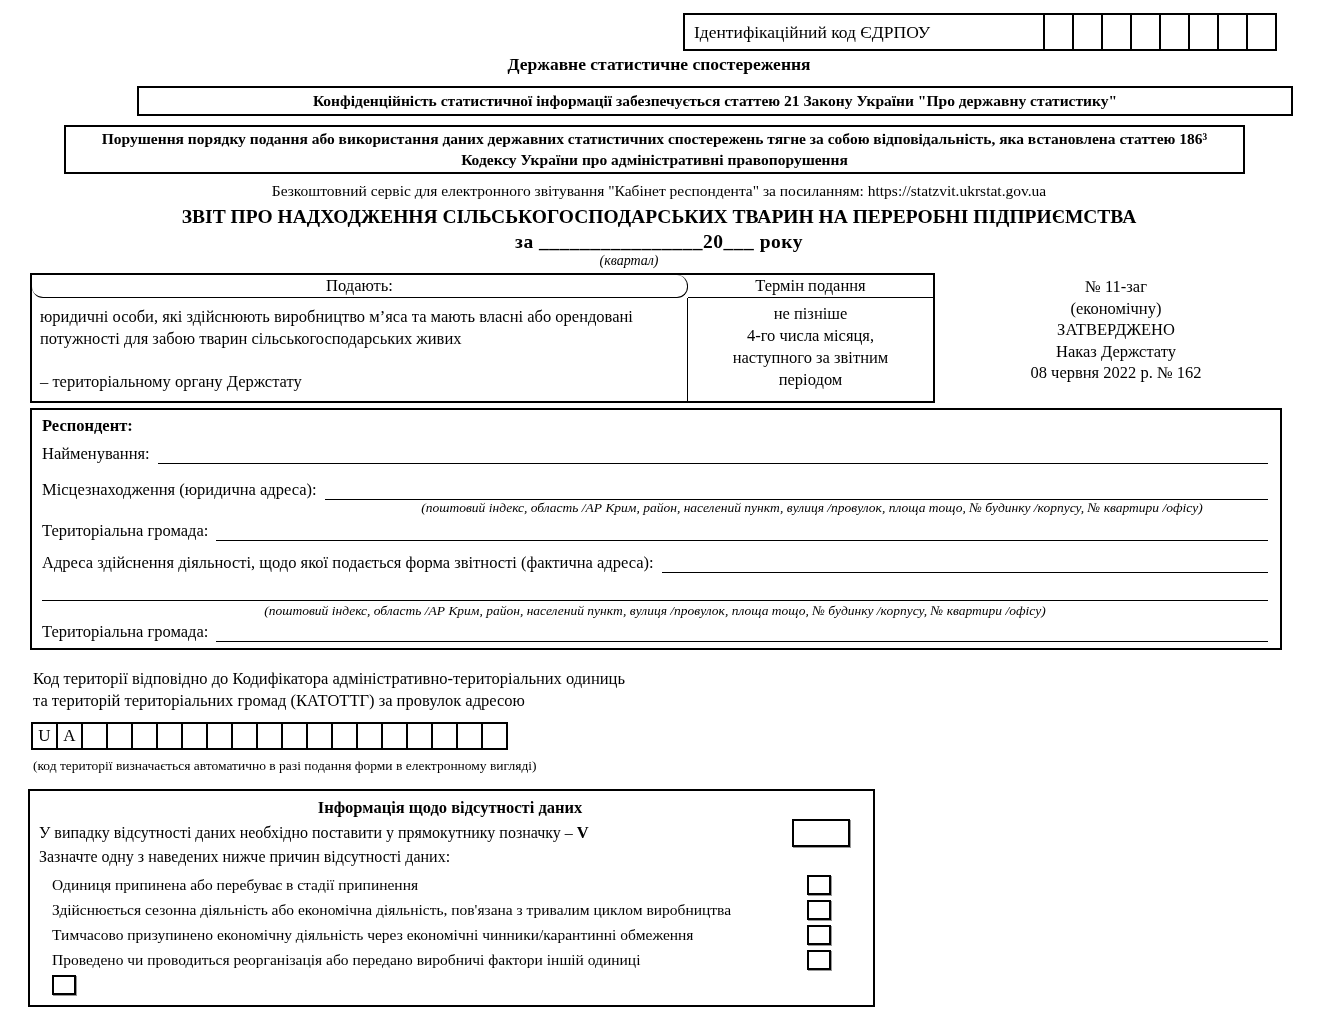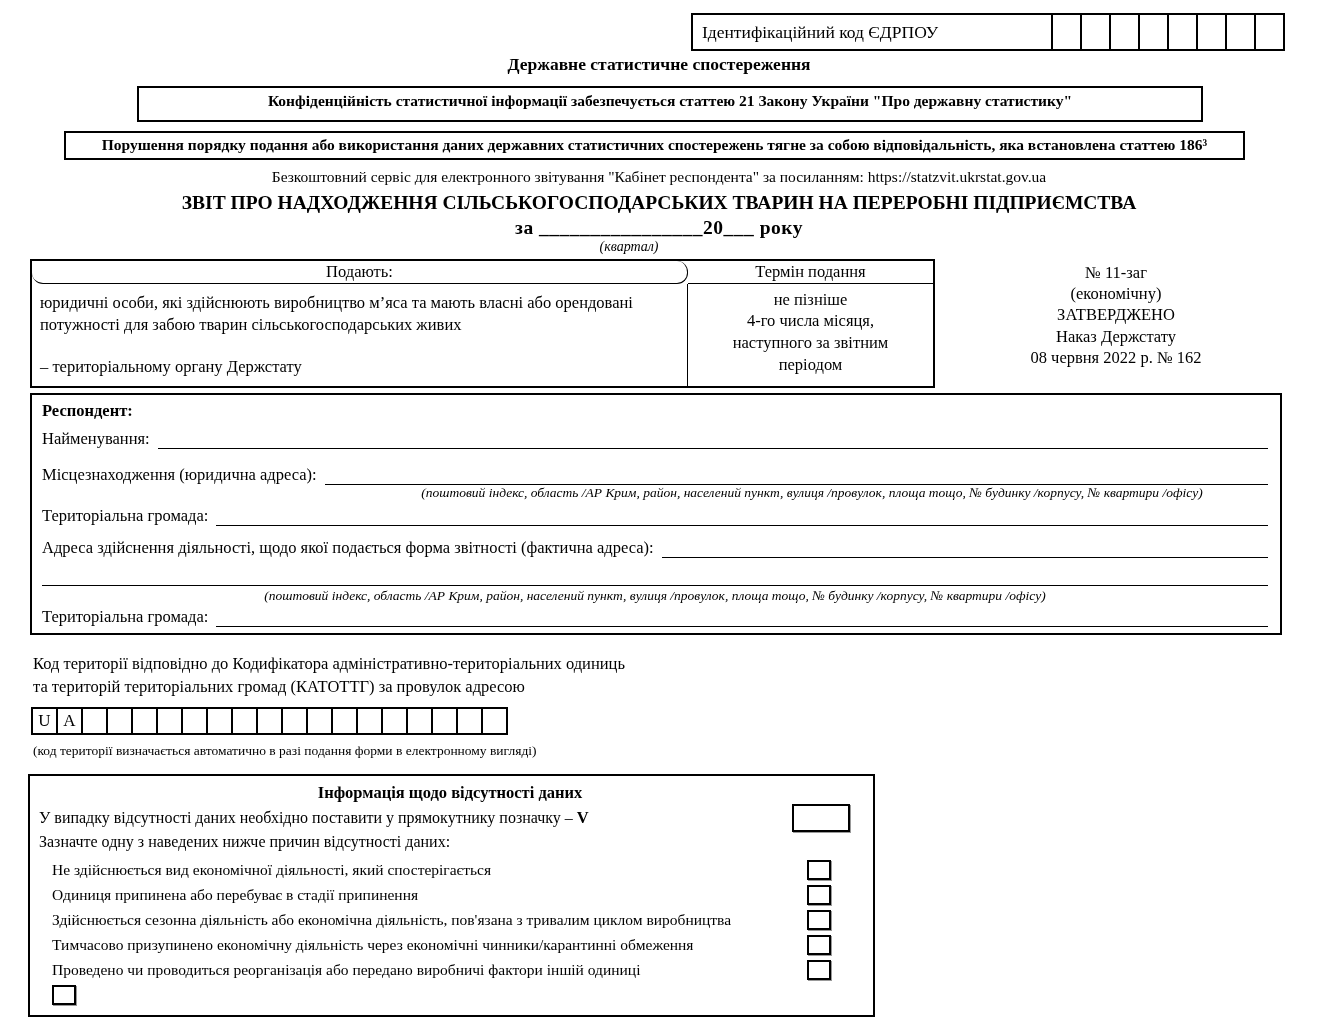--- a/index.html
+++ b/index.html
@@ -2,33 +2,33 @@
 <html><head>
 <meta charset="utf-8">
 <style>
   * { margin:0; padding:0; box-sizing:border-box; }
   html,body { background:#fff; }
   body {
     width:1318px; height:1027px; position:relative; overflow:hidden;
     color:#000; font-family:"Liberation Serif", serif; font-size:16px;
   }
   
-  .edrpou { position:absolute; left:683px; top:13px; display:flex;margin-left:8px; }
+  .edrpou { position:absolute; left:683px; top:13px; display:flex; }
   .edrpou-label {
     width:362px; height:38px; border:2px solid #000; font-size:17.5px;
     display:flex; align-items:center; padding-left:9px; background:#fff;
   }
   .edrpou-cells { display:flex; }
   .edrpou-cell { width:31px; height:38px; border:2px solid #000; margin-left:-2px; }
 
   
   .observation { margin-top:54px; text-align:center; font-weight:bold; font-size:17.5px; }
   .conf-box {
-    margin:11px 0 0 137px; width:1066px; border:2px solid #000;
-    font-weight:bold; text-align:center; font-size:15.5px; padding:4px 8px 10px 8px;
+    margin:11px 0 0 137px; width:1156px; border:2px solid #000;
+    font-weight:bold; text-align:center; font-size:15.5px; padding:4px 8px 4px 8px;
   }
   .violation-box {
     margin:9px 0 0 64px; width:1181px; border:2px solid #000;
     font-weight:bold; text-align:center; font-size:15.5px; line-height:1.33; padding:2px 10px;
   }
   .free-service { margin-top:8px; text-align:center; font-size:15.5px; }
   .title-main { margin-top:6px; text-align:center; font-weight:bold; font-size:19.5px; }
   .title-period { margin-top:3px; text-align:center; font-weight:bold; font-size:19.5px; letter-spacing:0.5px; }
   .title-note { text-align:center; font-style:italic; font-size:14px; transform:translateX(-30px); }
 
@@ -93,20 +93,21 @@
     <div class="edrpou-cell"></div>
     <div class="edrpou-cell"></div>
     <div class="edrpou-cell"></div>
   </div>
 </div>
 
 <div class="observation">Державне статистичне спостереження</div>
 <div class="conf-box">Конфіденційність статистичної інформації забезпечується статтею 21 Закону України "Про державну статистику"</div>
 <div class="violation-box">
   <div>Порушення порядку подання або використання даних державних статистичних спостережень тягне за собою відповідальність, яка встановлена статтею 186³</div>
+  <div>Кодексу України про адміністративні правопорушення</div>
 </div>
 <div class="free-service">Безкоштовний сервіс для електронного звітування "Кабінет респондента" за посиланням: https://statzvit.ukrstat.gov.ua</div>
 
 <div class="title-main">ЗВІТ ПРО НАДХОДЖЕННЯ СІЛЬСЬКОГОСПОДАРСЬКИХ ТВАРИН НА ПЕРЕРОБНІ ПІДПРИЄМСТВА</div>
 <div class="title-period">за ________________20___ року</div>
 <div class="title-note">(квартал)</div>
 
 <div class="submit-row">
   <div class="submit-table">
     <div class="st-h1">Подають:</div>
@@ -185,24 +186,20 @@
 
 <div class="nodata-box">
   <div class="nd-title">Інформація щодо відсутності даних</div>
   <div class="nd-instr">
     <span>У випадку відсутності даних необхідно поставити у прямокутнику позначку – </span><b>V</b>
   </div>
   <div class="nd-bigbox"></div>
   <div class="nd-choose">Зазначте одну з наведених нижче причин відсутності даних:</div>
   <div class="nd-reasons">
     <div class="nd-row">
-      <span class="nd-text">Не здійснюється вид економічної діяльності, який спостерігається</span>
-      <span class="nd-cb"></span>
-    </div>
-    <div class="nd-row">
       <span class="nd-text">Одиниця припинена або перебуває в стадії припинення</span>
       <span class="nd-cb"></span>
     </div>
     <div class="nd-row">
       <span class="nd-text">Здійснюється сезонна діяльність або економічна діяльність, пов'язана з тривалим циклом виробництва</span>
       <span class="nd-cb"></span>
     </div>
     <div class="nd-row">
       <span class="nd-text">Тимчасово призупинено економічну діяльність через економічні чинники/карантинні обмеження</span>
       <span class="nd-cb"></span>

